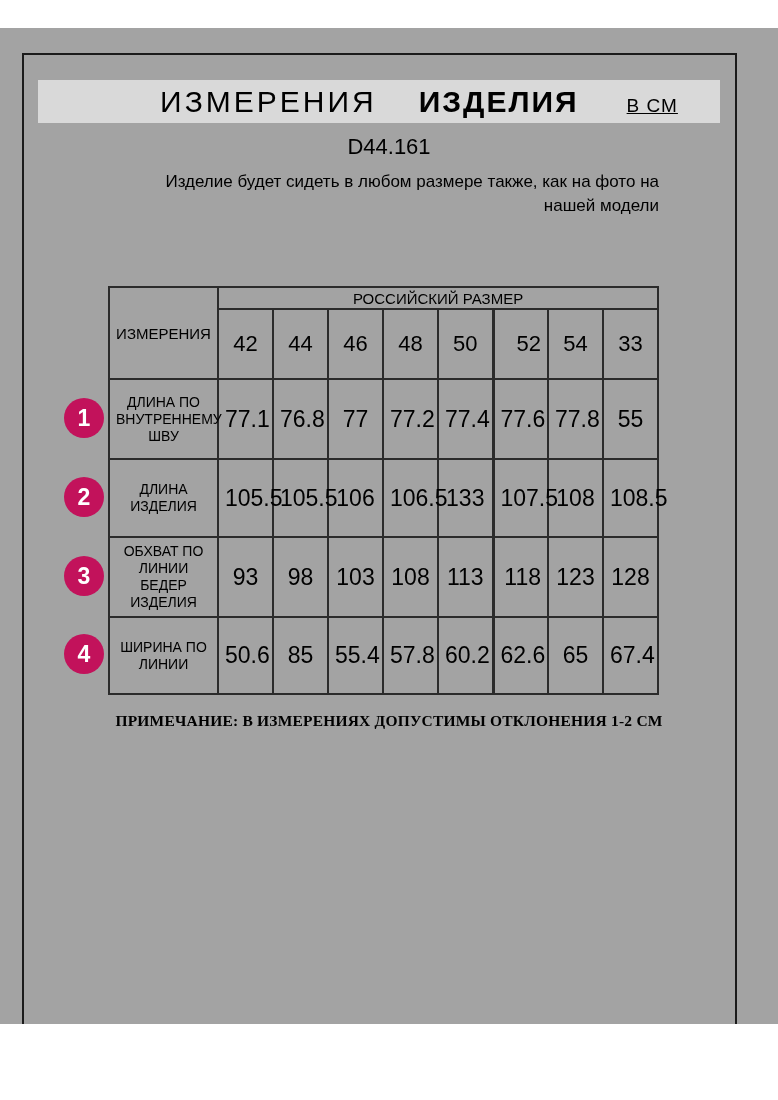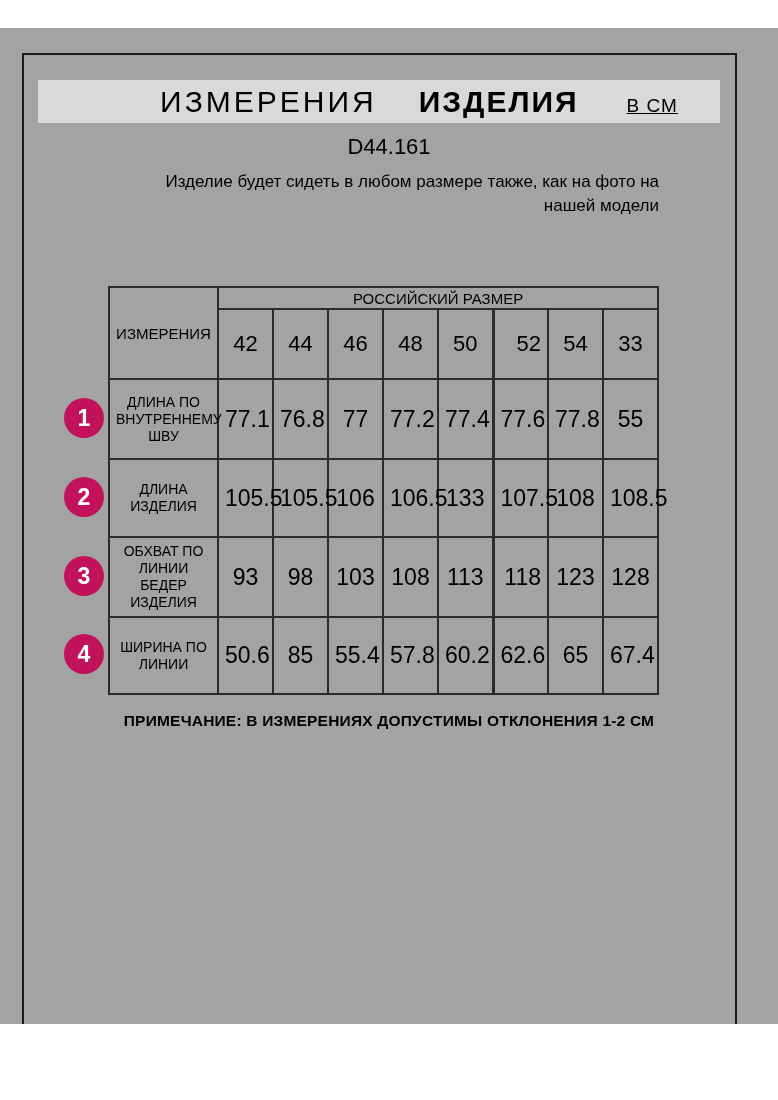--- a/index.html
+++ b/index.html
@@ -142,20 +142,21 @@
   .badge.b3 { top: 606px; }
   .note {
     position: absolute;
     left: 0;
     top: 684px;
     width: 778px;
     text-align: center;
     font-size: 15.5px;
     font-weight: 700;
     letter-spacing: 0.2px;
+    font-family: Liberation Serif, serif;
   }
 </style>
 </head>
 <body>
 
 <div id="screen">
   <div class="frame"></div>
 
   <div class="title-bar" style="background: rgb(217, 217, 217);">
     <div class="title-inner">

